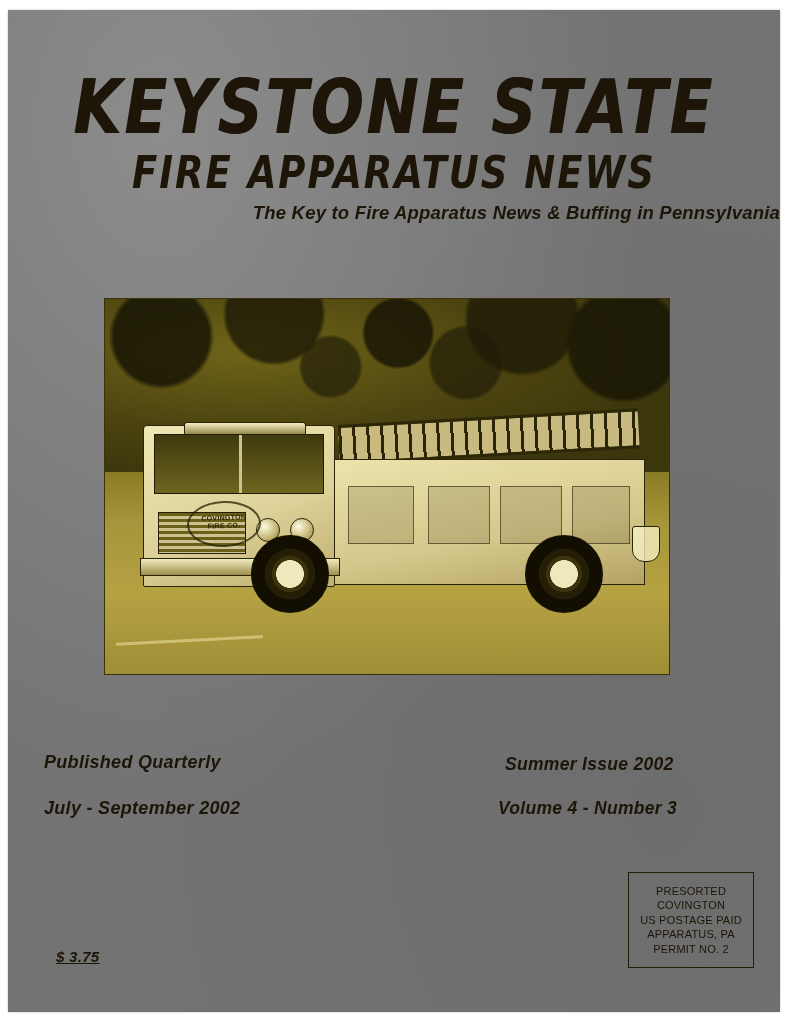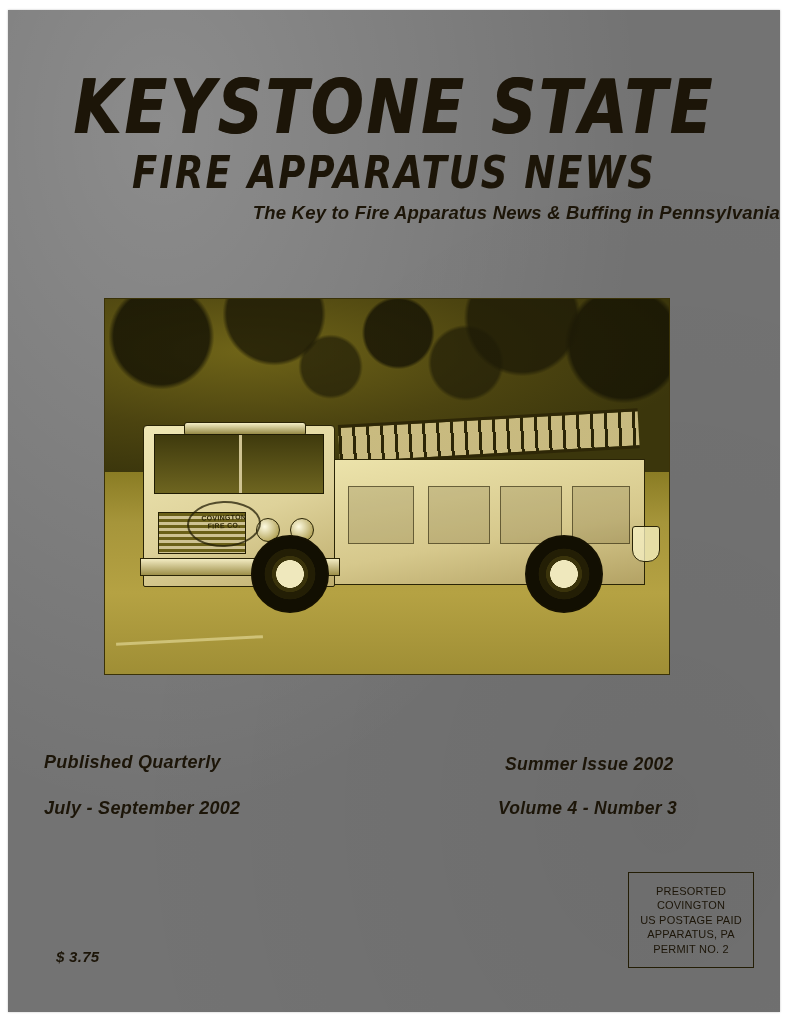--- a/index.html
+++ b/index.html
@@ -263,21 +263,21 @@
     font-family: "Liberation Sans", sans-serif;
     font-weight: bold;
     font-style: italic;
     color: #1c1508;
     white-space: nowrap;
   }
   #published   { left: 36px;  top: 742px; font-size: 18px; letter-spacing: 0.3px; }
   #daterange   { left: 36px;  top: 788px; font-size: 18px; letter-spacing: 0.3px; }
   #issue       { left: 497px; top: 744px; font-size: 17.5px; letter-spacing: 0.3px; }
   #volume      { left: 490px; top: 788px; font-size: 17.5px; letter-spacing: 0.3px; }
-  #price       { left: 48px;  top: 938px; font-size: 15px; letter-spacing: 0.3px; }
+  #price       { left: 48px;  top: 938px; font-size: 15px; letter-spacing: 0.3px; text-decoration: underline; }
 
   #permit-box {
     position: absolute;
     left: 620px;
     top: 862px;
     width: 126px;
     height: 96px;
     border: 1px solid #231d05;
     box-sizing: border-box;
     display: flex;

